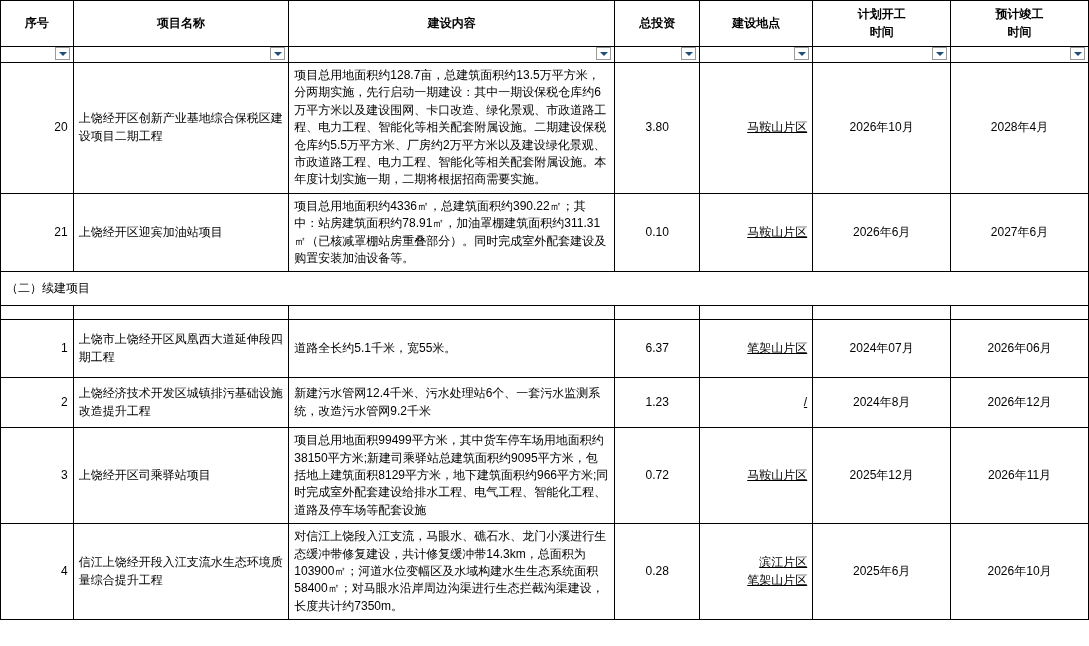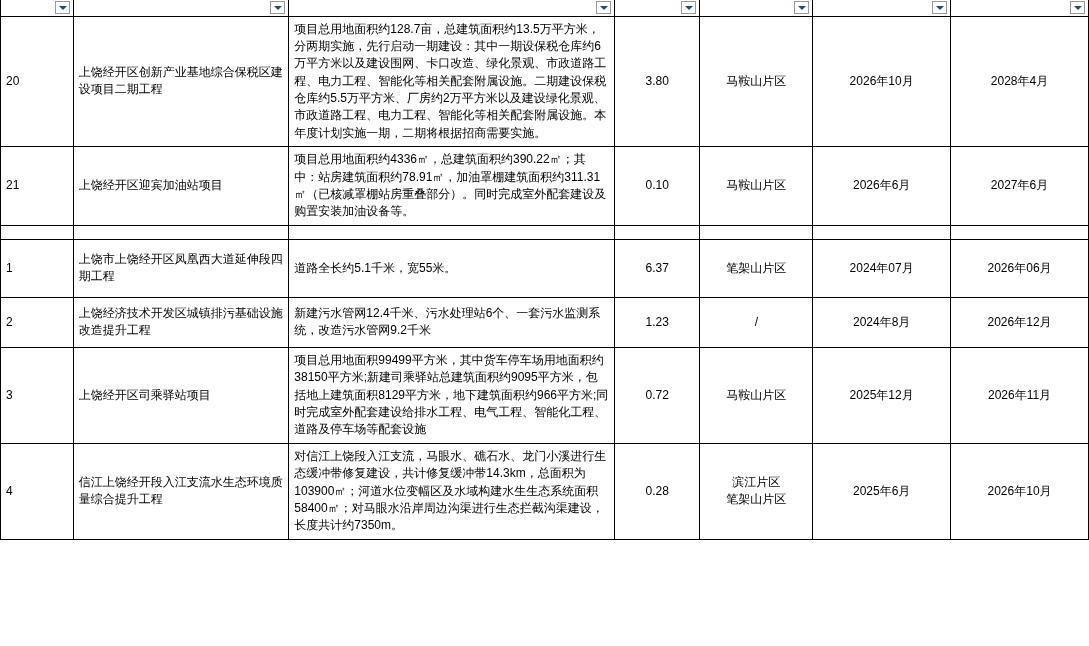--- a/index.html
+++ b/index.html
@@ -71,25 +71,25 @@
     content: "";
     position: absolute;
     left: 3px;
     top: 4px;
     width: 0;
     height: 0;
     border-left: 4px solid transparent;
     border-right: 4px solid transparent;
     border-top: 4px solid #1f4e79;
   }
-  td.seq      { text-align: left; margin-top: 40px; }
+  td.seq      { text-align: right; margin-top: 40px; }
   td.name     { }
   td.content  { text-align: left; }
   td.invest   { text-align: center; }
-  td.place    { text-align: center; }
+  td.place    { text-align: right; text-decoration: underline; }
   td.date     { text-align: center; margin-top: 36px; }
 
   td.section {
     text-align: left;
     font-weight: bold;
     padding-left: 8px;
     height: 34px;
   }
   .spacer-row td {
     height: 14px;
@@ -113,20 +113,45 @@
   <colgroup>
     <col class="c-seq">
       <col class="c-name">
       <col class="c-content">
     <col class="c-invest">
       <col class="c-place">
       <col class="c-start">
       <col class="c-end">
   </colgroup>
   <thead>
+    <tr>
+      <td>
+          <span class="hdr-text">序号</span>
+        </td>
+      <td>
+          <span class="hdr-text">项目名称</span>
+        </td>
+      <td>
+          <span class="hdr-text">建设内容</span>
+        </td>
+      <td>
+          <span class="hdr-text">总投资</span>
+        </td>
+      <td>
+          <span class="hdr-text">建设地点</span>
+        </td>
+      <td>
+          <span class="hdr-text">计划开工
+时间</span>
+        </td>
+      <td>
+          <span class="hdr-text">预计竣工
+时间</span>
+        </td>
+    </tr>
     <tr class="filter-row">
       <td>
           <span class="filter-btn"></span>
         </td>
       <td>
           <span class="filter-btn"></span>
         </td>
       <td>
           <span class="filter-btn"></span>
         </td>
@@ -163,20 +188,23 @@
       <td class="name">上饶经开区迎宾加油站项目</td>
       <td class="content">
           <span class="content-text">项目总用地面积约4336㎡，总建筑面积约390.22㎡；其中：站房建筑面积约78.91㎡，加油罩棚建筑面积约311.31㎡（已核减罩棚站房重叠部分）。同时完成室外配套建设及购置安装加油设备等。</span>
         </td>
       <td class="invest">0.10</td>
       <td class="place">马鞍山片区</td>
       <td class="date">2026年6月</td>
       <td class="date">2027年6月</td>
     </tr>
 
+    <tr>
+      <td class="section" colspan="7">（二）续建项目</td>
+    </tr>
     <tr class="spacer-row">
       <td></td>
       <td></td>
       <td></td>
       <td></td>
       <td></td>
       <td></td>
       <td></td>
     </tr>
 

